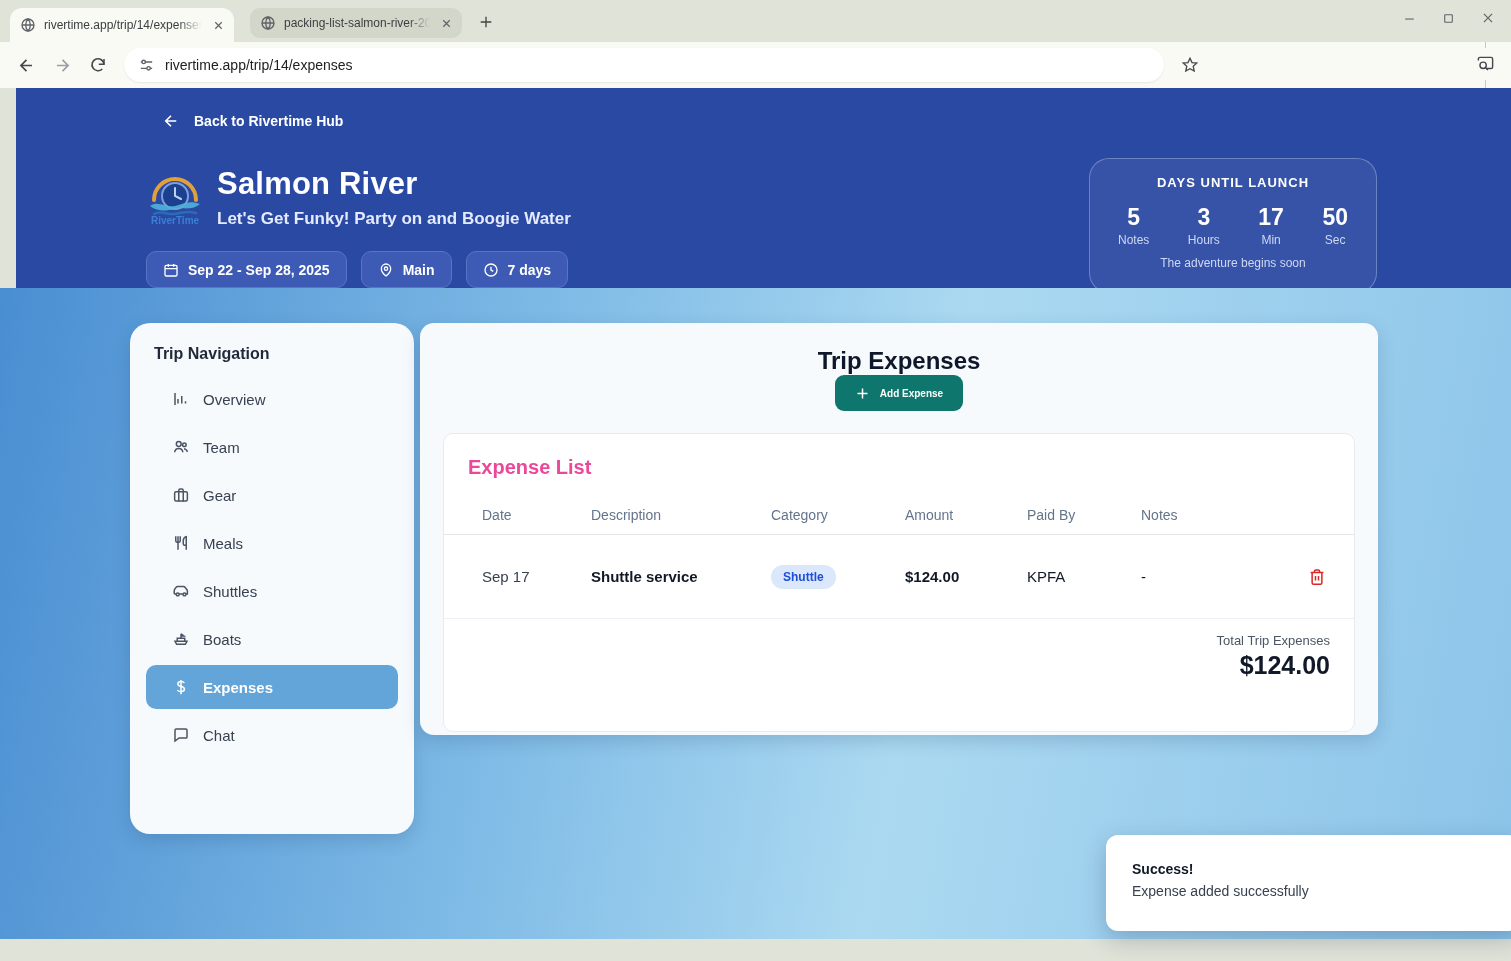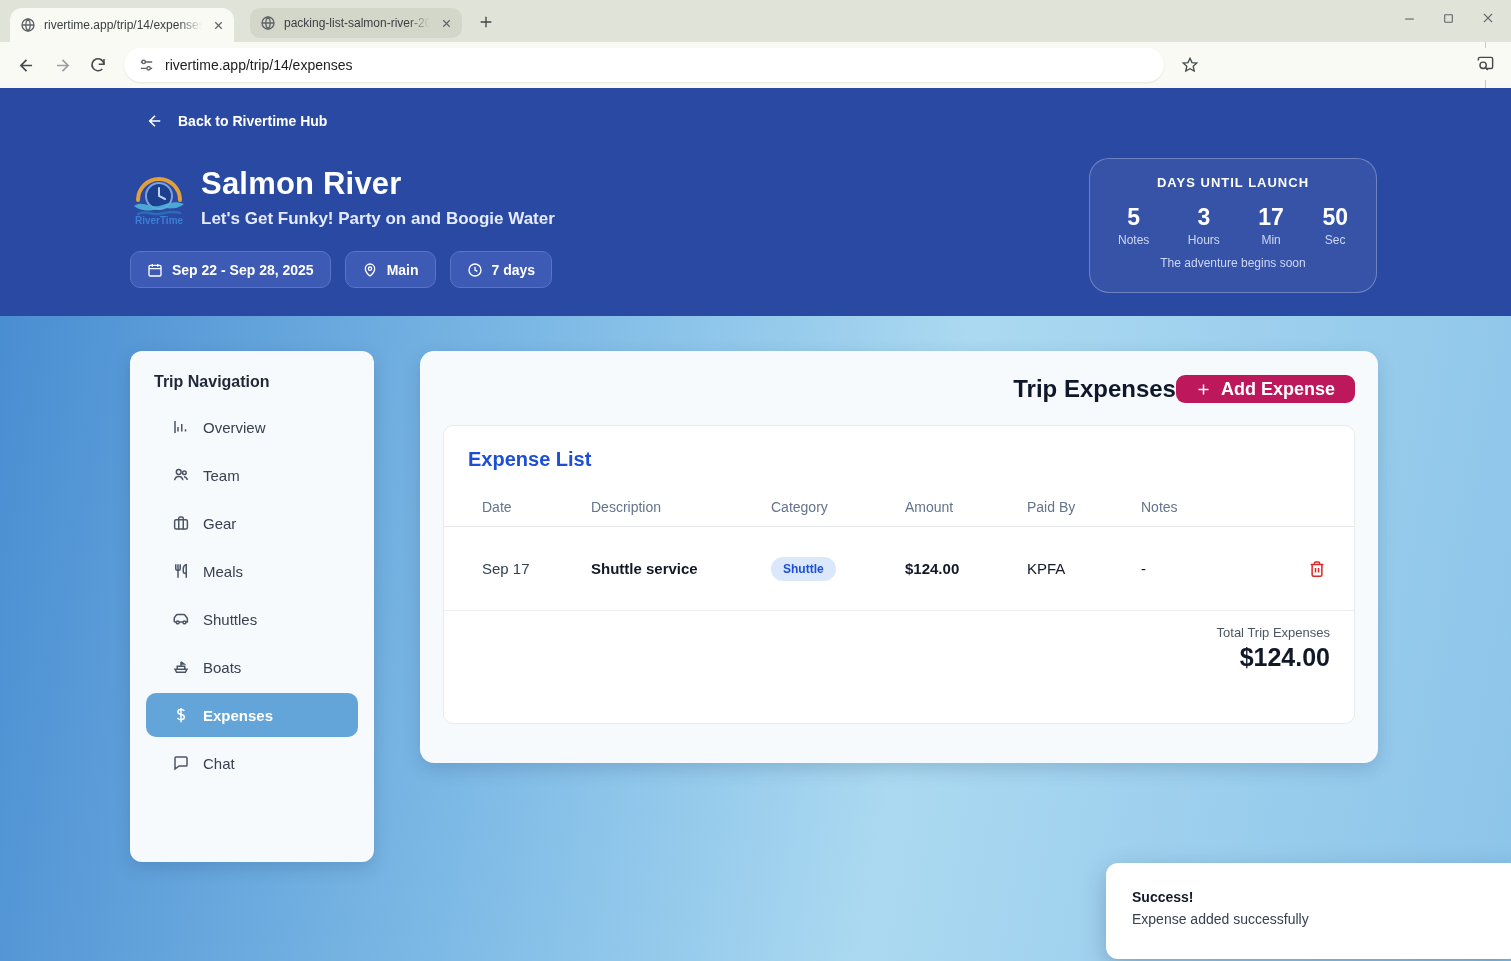--- a/index.html
+++ b/index.html
@@ -25,53 +25,53 @@
   .tb-right { display:flex; align-items:center; gap:0; margin-left:auto;flex-direction:column; }
   .tb-sep { width:1px; height:20px; background:#c6cac0; margin:0 4px; }
   .ext-new { position:relative; width:30px; height:30px; display:flex; align-items:center; justify-content:center; }
   .ext-new .flag { width:20px; height:13px; background:#e8f0fe; border:2px solid #1a73e8; border-radius:3px 3px 3px 0; }
   .ext-new .badge { position:absolute; bottom:0; left:1px; background:#d93025; color:#fff; font-size:9px; font-weight:bold; padding:1px 4px; border-radius:3px; }
   .ext-l { width:26px; height:26px; background:#1e2430; border-radius:6px; color:#e8eaed; display:flex; align-items:center; justify-content:center; font-weight:bold; font-size:13px; }
   .ext-l i { font-style:normal; border-left:3px solid #cdd2da; border-bottom:3px solid #5ad1c8; width:9px; height:11px; display:block; }
   .avatar { width:26px; height:26px; border-radius:50%; background:radial-gradient(circle at 35% 30%, #e8c9a0 0 38%, #3c6ea5 40% 70%, #28466b 72%); border:1px solid #c9cdc2; }
 
   
-  .hero { position:relative; height:228px; background:#2a49a3; color:#fff; }
+  .hero { position:relative; height:200px; background:#2a49a3; color:#fff;margin-left:16px; }
   .backrow { position:absolute; left:146px; top:24px; display:flex; align-items:center; gap:14px; cursor:pointer; }
   .backrow .lbl { font-size:14px; font-weight:bold; }
   .logo { position:absolute; left:130px; top:80px; width:58px; height:58px; }
   .hero-title { position:absolute; left:201px; top:78px; font-size:31px; font-weight:bold; letter-spacing:.2px; }
   .hero-sub { position:absolute; left:201px; top:121px; font-size:17px; font-weight:bold; color:#e4eaff; }
   .chips { position:absolute; left:130px; top:163px; display:flex; gap:14px; }
   .chip { height:37px; background:#3d5ab4; border:1px solid #5a73c6; border-radius:10px; display:flex; align-items:center; gap:9px; padding:0 16px; font-size:14px; font-weight:bold; color:#fff; }
   .countdown { position:absolute; right:134px; top:70px; width:288px; height:135px; background:rgba(255,255,255,.06); border:1px solid rgba(255,255,255,.28); border-radius:20px; text-align:center; padding-top:16px; }
   .cd-title { font-size:13px; font-weight:bold; letter-spacing:1px; }
   .cd-units { display:flex; justify-content:space-between; padding:14px 28px 0 28px; }
   .cd-unit .v { font-size:23px; font-weight:bold; }
   .cd-unit .l { font-size:12px; color:#cdd8f5; margin-top:2px; }
   .cd-foot { font-size:12px; color:#cdd8f5; margin-top:9px; }
 
   
   .page { position:relative; height:651px; background:linear-gradient(100deg,#4a8ed2 0%, #7fbbe6 35%, #abd9f1 60%, #8cc4e9 100%); }
 
-  .sidebar { position:absolute; left:130px; top:35px; width:244px; height:511px; background:#f7fafd; border-radius:12px; box-shadow:0 6px 18px rgba(21,48,94,.18); padding:22px 16px 8px 16px; }
+  .sidebar { position:absolute; left:130px; top:35px; width:284px; height:511px; background:#f7fafd; border-radius:20px; box-shadow:0 6px 18px rgba(21,48,94,.18); padding:22px 16px 8px 16px; }
   .sb-title { font-size:16px; font-weight:bold; color:#1f2937; padding-left:8px; }
   .sb-list { margin-top:14px; display:flex; flex-direction:column; gap:4px; }
   .sb-item { height:44px; display:flex; align-items:center; gap:13px; padding-left:26px; border-radius:10px; color:#374151; font-size:15px; cursor:pointer; }
   .sb-item .ico { color:#4b5563; display:flex; }
   .sb-item.active { background:#64a5d9; color:#fff; font-weight:bold; }
   .sb-item.active .ico { color:#fff; }
 
   .main-card { position:absolute; left:420px; top:35px; width:958px; height:412px; background:#f7fafd; border-radius:14px; box-shadow:0 6px 18px rgba(21,48,94,.18); padding:24px 23px; }
-  .main-head { display:flex; align-items:center; justify-content:flex-end; }
+  .main-head { display:flex; align-items:center; justify-content:flex-end;flex-direction:column; }
   .main-title { font-size:24px; font-weight:bold; color:#0f172a; }
-  .btn-add { display:flex; align-items:center; gap:10px; background:#be185d; color:#fff; border:none; border-radius:9px; height:28px; padding:0 20px; font-size:18px; font-weight:bold; font-family:inherit; cursor:pointer; }
+  .btn-add { display:flex; align-items:center; gap:10px; background:#0f766e; color:#fff; border:none; border-radius:9px; height:36px; padding:0 20px; font-size:10px; font-weight:bold; font-family:inherit; cursor:pointer; }
 
   .list-card { margin-top:22px; background:#ffffff; border:1px solid #e8ebee; border-radius:10px; height:299px; }
-  .list-title { font-size:20px; font-weight:bold; color:#1d4ed8; padding:22px 24px 16px 24px; }
+  .list-title { font-size:20px; font-weight:bold; color:#ec4899; padding:22px 24px 16px 24px; }
   .tbl-head, .tbl-row { display:grid; grid-template-columns:109px 180px 134px 122px 114px 113px 1fr; align-items:center; padding:0 24px 0 38px; }
   .tbl-head { height:40px; color:#64748b; font-size:14px; border-bottom:1px solid #e5e7eb; }
   .tbl-row { height:84px; font-size:15px; color:#111827; border-bottom:1px solid #eceff3; }
   .cell-date { color:#374151; }
   .cell-desc { font-weight:bold; }
   .badge { display:inline-block; background:#dbe7fb; color:#1d4ed8; font-size:12px; font-weight:bold; padding:5px 12px; border-radius:999px; }
   .cell-amount { font-weight:bold; }
   .row-del { justify-self:end; color:#dc2626; background:none; border:none; cursor:pointer; padding:4px; }
   .totals { text-align:right; padding:14px 24px 0 0; }
   .totals .tl { font-size:13px; color:#4b5563; }

